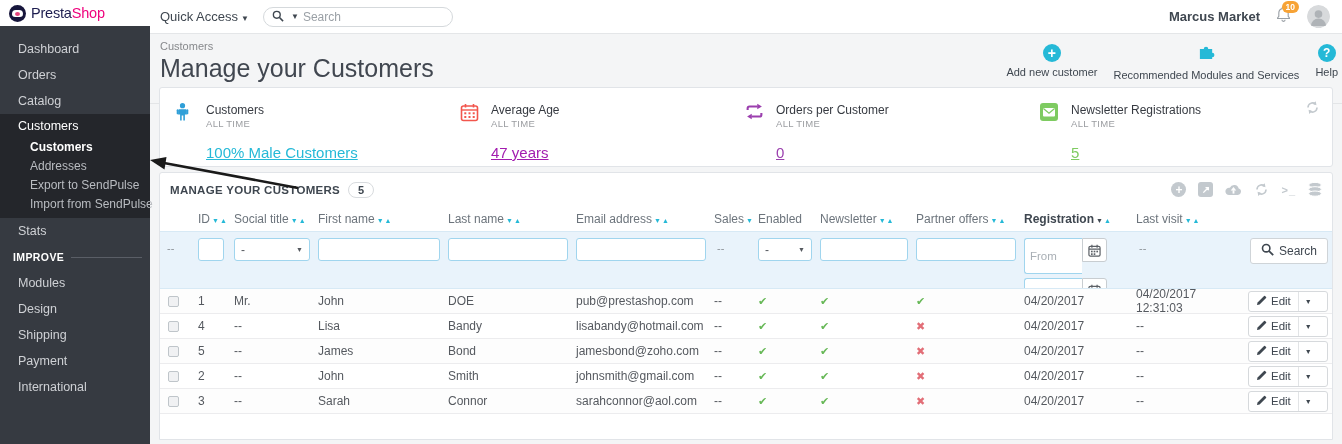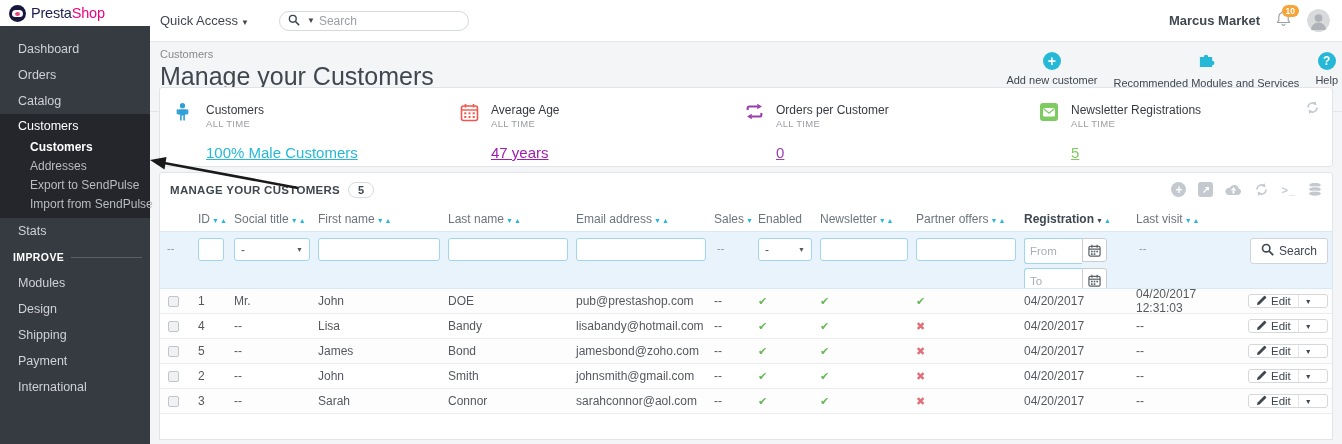--- a/index.html
+++ b/index.html
@@ -20,21 +20,21 @@
   .sb-head { height:26px; display:flex; align-items:center; padding-left:13px; padding-right:8px; gap:7px; }
   .sb-head span { font-size:10.5px; font-weight:bold; color:#fff; letter-spacing:.4px; }
   .sb-head i { flex:1; height:1px; background:#5a5e66; }
   .sb-active-block { background:#24262b; padding-bottom:4px; }
   .sb-parent { height:24px; line-height:24px; padding-left:18px; font-size:12.5px; color:#ffffff; cursor:pointer; }
   .sb-sub { height:19px; line-height:19px; padding-left:30px; font-size:12px; color:#b9bcc1; cursor:pointer; white-space:nowrap; }
   .sb-sub.active { color:#fff; font-weight:bold; }
 
   
   .main { position:absolute; left:150px; top:0; width:1192px; height:444px; }
-  .topbar { height:42px; background:#fff; border-bottom:1px solid #e4e6e8; display:flex; align-items:center;gap:16px; }
+  .topbar { height:34px; background:#fff; border-bottom:1px solid #e4e6e8; display:flex; align-items:center; }
   .qa { margin-left:10px; font-size:13px; color:#3f4750; cursor:pointer; }
   .caret { font-size:8px; color:#3f4750; margin-left:3px; }
   .search-pill { margin-left:14px; width:190px; height:20px; border:1px solid #d5d9dc; border-radius:11px; background:#fff; display:flex; align-items:center; padding:0 8px; gap:4px; }
   .search-pill input { border:none; outline:none; flex:1; font-size:12px; color:#3f4750; background:transparent; font-family:"Liberation Sans",sans-serif; }
   .search-pill input::placeholder { color:#9aa0a6; }
   .top-right { margin-left:auto; display:flex; align-items:center; gap:16px; margin-right:12px; }
   .user-name { font-size:13px; color:#3f4750; cursor:pointer;font-weight:bold; }
   .bell-wrap { position:relative; cursor:pointer; display:flex; }
   .badge { position:absolute; top:-5px; right:-8px; background:#f7a336; color:#fff; font-size:8.5px; font-weight:bold; border-radius:8px; padding:1px 4px; }
   .avatar { width:23px; height:23px; border-radius:50%; overflow:hidden; cursor:pointer; }
@@ -75,31 +75,31 @@
   .sort { font-size:7px; color:#25b9d7; margin-left:2px; letter-spacing:1px; }
   .sort .dk { color:#3f4750; }
   .filter-row { background:#e9f3fb; border-top:1px solid #d7e9f5; border-bottom:1px solid #d7e9f5; height:58px; }
   .filter-row .tcell { padding-top:6px; }
   .f-dash { font-size:11px; color:#8d9298; padding-left:3px; }
   .f-input { height:23px; border:1px solid #a0d5ee; border-radius:3px; background:#fff; width:100%; outline:none; font-size:12px; padding:0 5px; color:#3f4750; font-family:"Liberation Sans",sans-serif; }
   .f-input::placeholder { color:#a9afb5; }
   .f-select { height:23px; border:1px solid #a0d5ee; border-radius:3px; background:#fff; display:flex; align-items:center; justify-content:space-between; padding:0 6px; font-size:12px; color:#55595f; cursor:pointer; }
   .f-select .sc { font-size:7px; color:#55595f; }
   .dategroup { display:flex; margin-bottom:4px; }
-  .dategroup input { width:58px; height:26px; border:1px solid #a0d5ee; border-right:none; border-radius:3px 0 0 3px; background:#fff; outline:none; font-size:11.5px; padding:0 5px; color:#3f4750; font-family:"Liberation Sans",sans-serif; }
+  .dategroup input { width:58px; height:36px; border:1px solid #a0d5ee; border-right:none; border-radius:3px 0 0 3px; background:#fff; outline:none; font-size:11.5px; padding:0 5px; color:#3f4750; font-family:"Liberation Sans",sans-serif; }
   .dategroup input::placeholder { color:#a9afb5; }
   .cal-btn { width:25px; height:24px; border:1px solid #c8cdd1; border-radius:0 3px 3px 0; background:#fff; display:flex; align-items:center; justify-content:center; cursor:pointer; }
   .search-btn { height:26px; border:1px solid #cfd4d8; border-radius:3px; background:#fff; display:flex; align-items:center; gap:5px; padding:0 10px; font-size:12px; color:#3f4750; cursor:pointer; margin-left:2px; }
 
   .data-row { height:25px; align-items:center; border-bottom:1px solid #ececee; font-size:12px; color:#55595f; background:#fff; }
   .data-row:nth-child(odd) { background:#fdfdfd; }
   .checkbox { width:11px; height:11px; border:1px solid #bfc5ca; background:#f0f1f3; border-radius:2px; margin-left:4px; cursor:pointer; }
   .chk { color:#67b857; font-size:11px; }
   .crx { color:#e26e77; font-size:11px; }
-  .edit-btn { height:14px; border:1px solid #d6d9dc; border-radius:3px; background:#fff; display:flex; align-items:center; cursor:pointer; font-size:11.5px; color:#3f4750; overflow:hidden; }
+  .edit-btn { height:21px; border:1px solid #d6d9dc; border-radius:3px; background:#fff; display:flex; align-items:center; cursor:pointer; font-size:11.5px; color:#3f4750; overflow:hidden; }
   .edit-btn .emain { display:flex; align-items:center; gap:4px; padding:0 7px; }
   .edit-btn .ecaret { border-left:1px solid #e2e4e6; padding:0 6px; font-size:7px; color:#3f4750; height:100%; display:flex; align-items:center; }
 
   .annotation-arrow { position:absolute; left:138px; top:148px; z-index:10; pointer-events:none; }
 </style>
 </head>
 <body>
 
 <div class="app">
 

